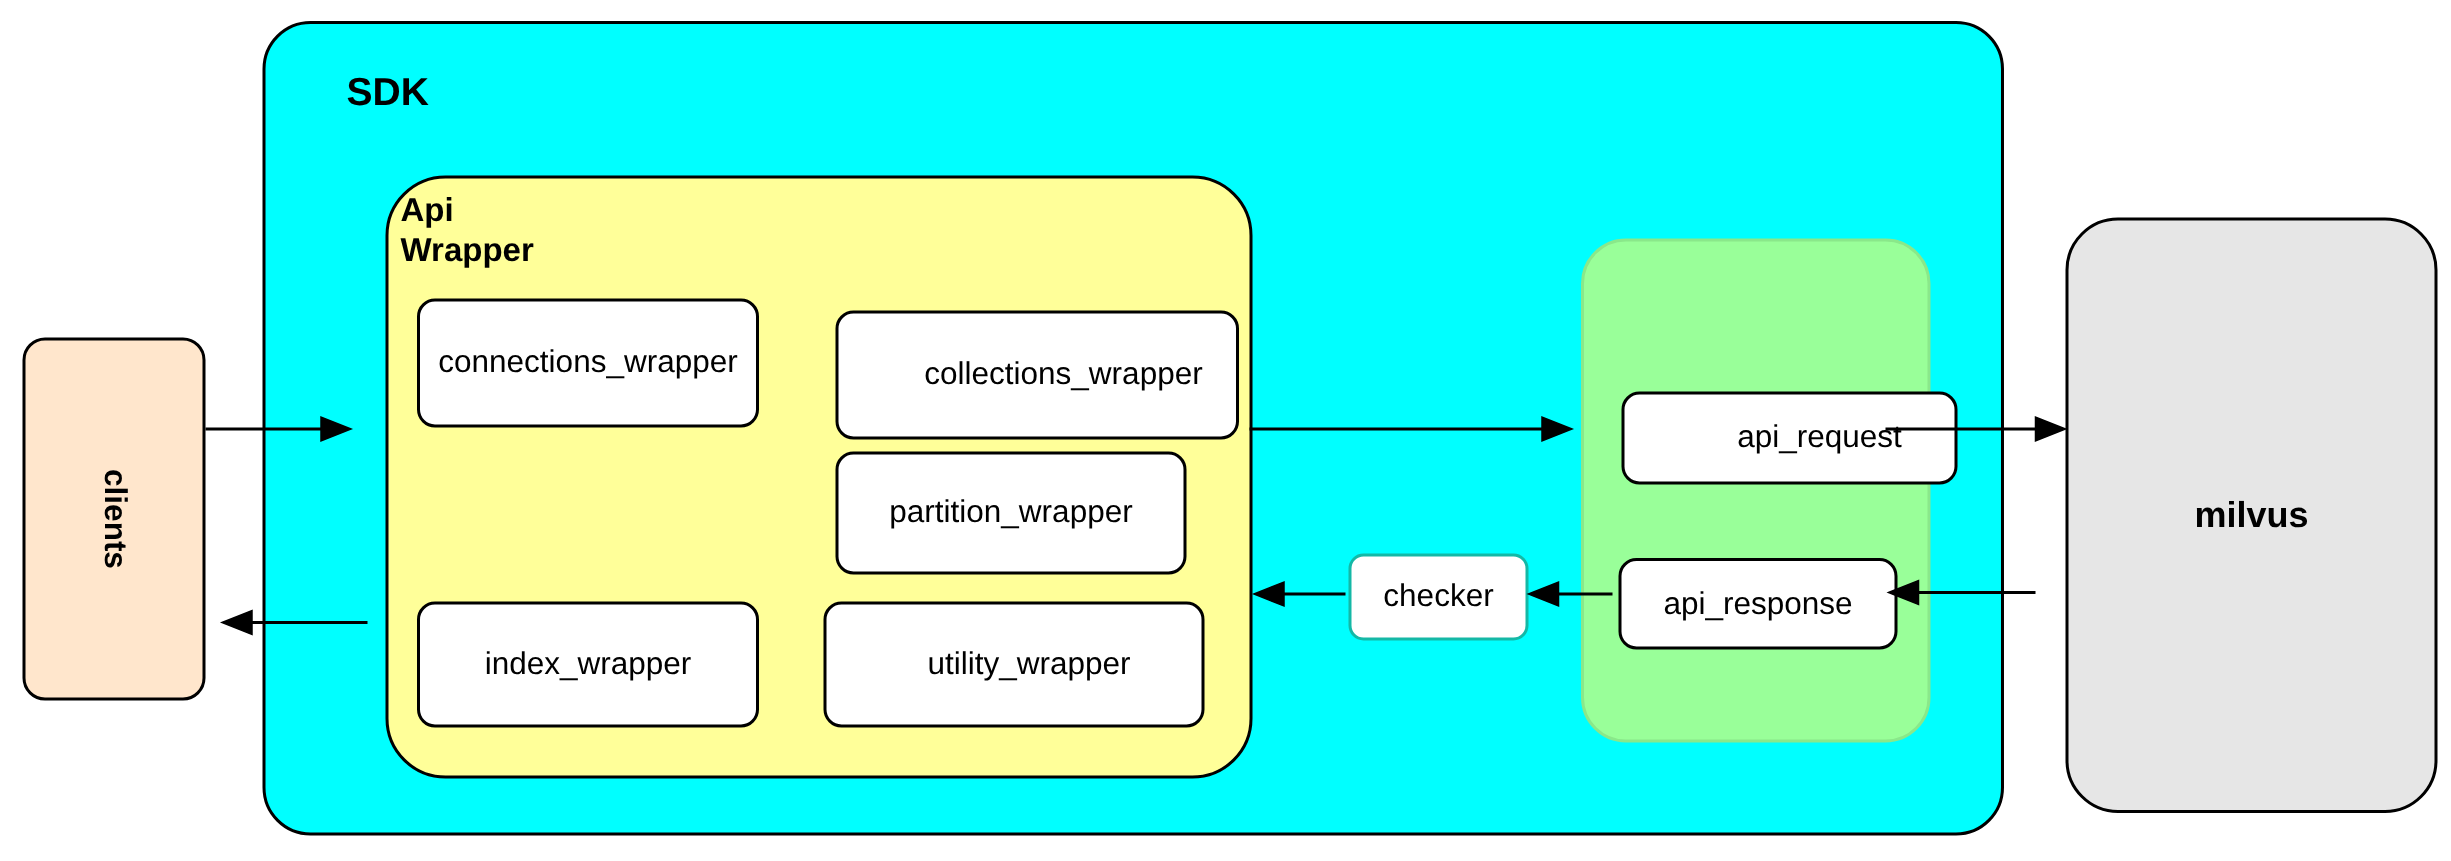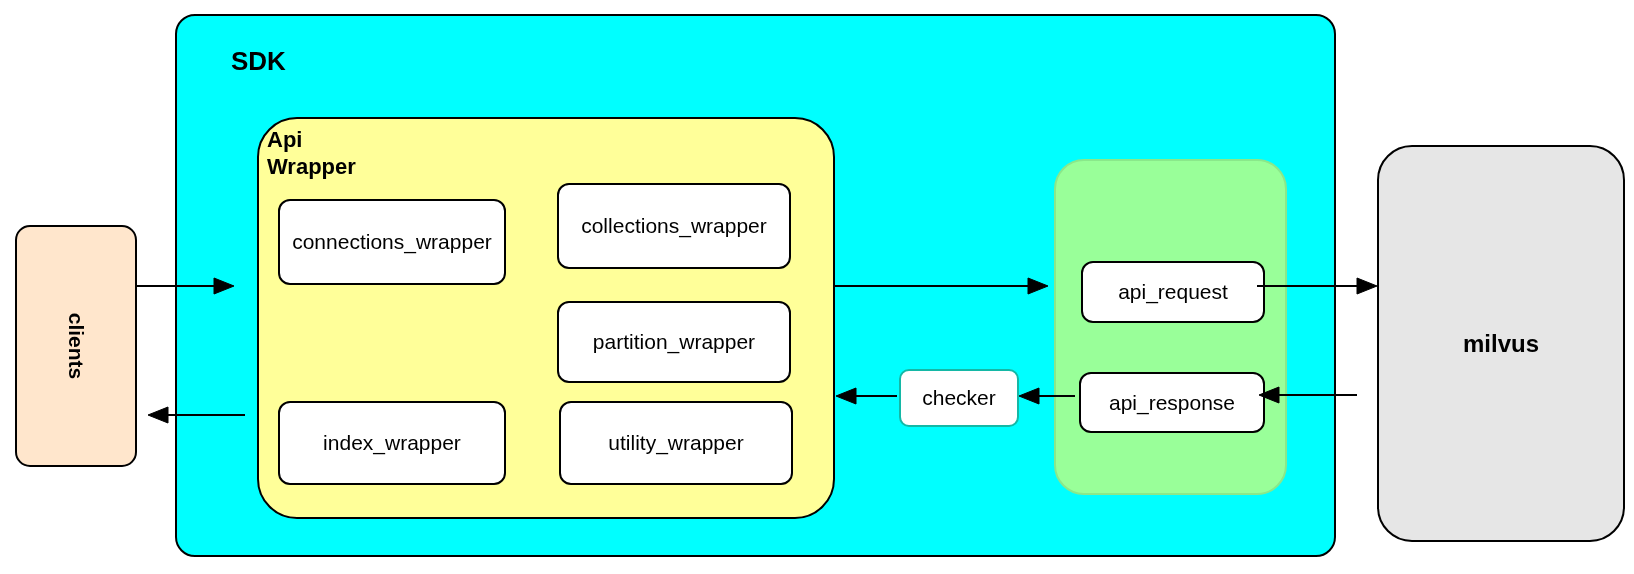--- a/index.html
+++ b/index.html
@@ -11,21 +11,21 @@
     font-family: "Liberation Sans", sans-serif;
     color: #000000;
     overflow: hidden;
   }
   .node { position: absolute; box-sizing: border-box; }
 
   .sdk {
     left: 175px; top: 14px; width: 1161px; height: 543px;
     background: #00ffff;
     border: 2px solid #000000;
-    border-radius: 20px;
+    border-radius: 32px;
   }
   .sdk-label {
     position: absolute; left: 54px; top: 30px;
     font-weight: bold; font-size: 26px;
   }
 
   .api-wrapper {
     left: 80px; top: 101px; width: 578px; height: 402px;
     background: #ffff99;
     border: 2px solid #000000;
@@ -38,37 +38,37 @@
 
   .wbox {
     position: absolute;
     background: #ffffff;
     border: 2px solid #000000;
     border-radius: 12px;
     display: flex; align-items: center; justify-content: center;
     font-size: 21px; white-space: nowrap;
   }
   .w0 { left: 19px;  top: 80px;  width: 224px; height: 82px; }
-  .w1 { left: 298px; top: 64px;  width: 230px; height: 82px; }
+  .w1 { left: 298px; top: 88px;  width: 230px; height: 82px; padding-left: 35px; }
   .w2 { left: 19px;  top: 182px; width: 224px; height: 78px; }
   .w3 { left: 298px; top: 182px; width: 230px; height: 78px; }
   .w4 { left: 19px;  top: 282px; width: 224px; height: 80px; }
-  .w5 { left: 300px; top: 282px; width: 230px; height: 80px; }
+  .w5 { left: 290px; top: 282px; width: 230px; height: 80px; padding-left: 20px; }
 
   .api-gateway {
     left: 877px; top: 143px; width: 233px; height: 336px;
     background: #99ff99;
     border: 2px solid #8ae88a;
     border-radius: 30px;
   }
   .api-gateway-label {
     position: absolute; left: 14px; top: 12px; width: 106px;
     text-align: center; font-weight: bold; font-size: 22px; line-height: 27px;
   }
-  .g0 { left: 25px; top: 100px; width: 180px; height: 58px; }
+  .g0 { left: 25px; top: 100px; width: 180px; height: 58px; padding-left: 40px; }
   .g1 { left: 23px; top: 211px; width: 182px; height: 57px; }
 
   .checker {
     left: 722px; top: 353px; width: 120px; height: 58px;
     background: #ffffff;
     border: 2px solid #14b8a6;
     border-radius: 10px;
     display: flex; align-items: center; justify-content: center;
     font-size: 21px;
   }

